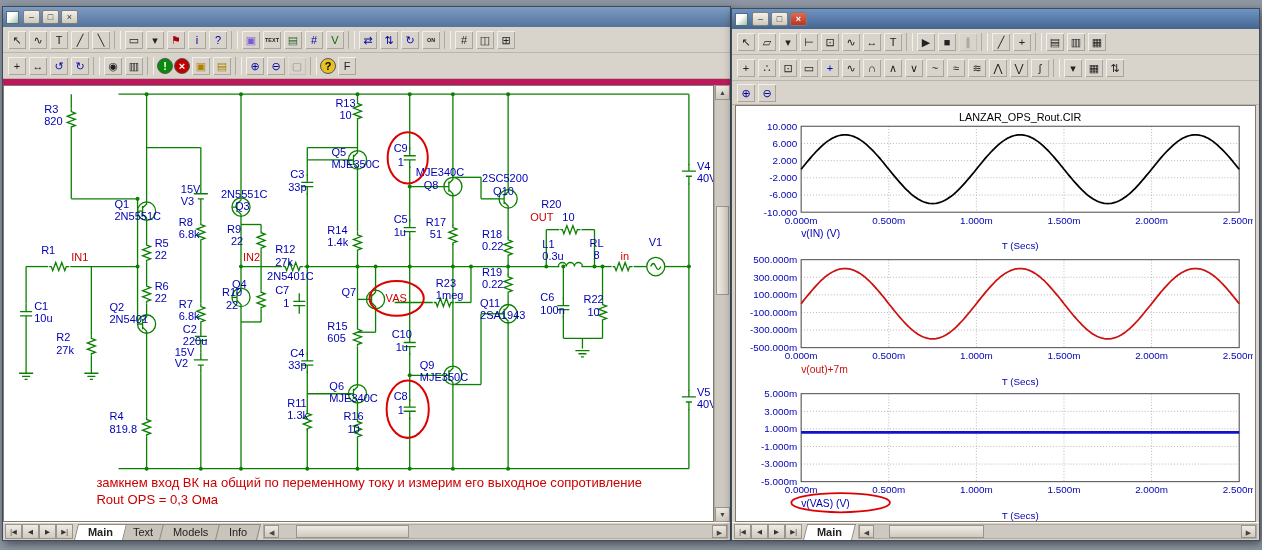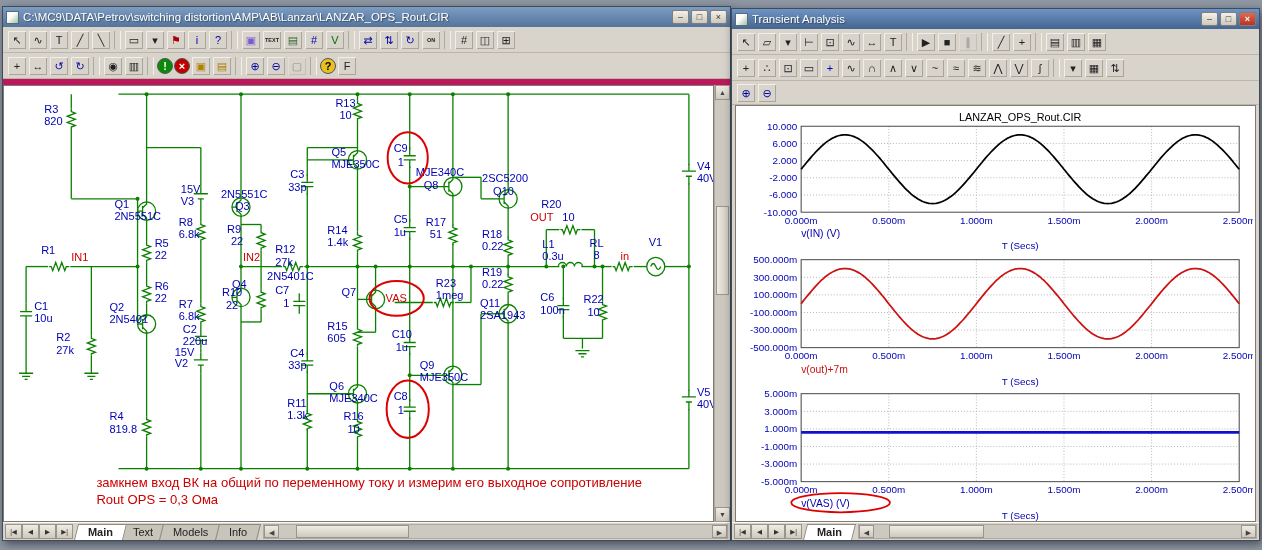--- a/index.html
+++ b/index.html
@@ -54,21 +54,20 @@
   text{font-family:"Liberation Sans",sans-serif}
 </style>
 </head>
 <body>
 
 <div class="desktop">
 
   <section class="window" id="left-window">
     <header class="titlebar">
       <span class="appicon"></span>
-      <span class="title">C:\MC9\DATA\Petrov\switching distortion\AMP\AB\Lanzar\LANZAR_OPS_Rout.CIR</span>
       <span class="winbtns">
         <button class="wbtn">–</button>
         <button class="wbtn">□</button>
         <button class="wbtn">×</button>
       </span>
     </header>
     <div class="toolbar" id="ltb1">
         <button class="tb-btn">↖</button>
         <button class="tb-btn">∿</button>
         <button class="tb-btn">T</button>
@@ -552,21 +551,20 @@
           <span class="sc-thumbh"></span>
         </span>
         <button class="sc-btn h">▶</button>
       </span>
     </footer>
   </section>
 
   <section class="window" id="right-window">
     <header class="titlebar">
       <span class="appicon"></span>
-      <span class="title">Transient Analysis</span>
       <span class="winbtns">
         <button class="wbtn">–</button>
         <button class="wbtn">□</button>
         <button class="wbtn red">×</button>
       </span>
     </header>
     <div class="toolbar" id="rtb1">
         <button class="tb-btn">↖</button>
         <button class="tb-btn">▱</button>
         <button class="tb-btn">▾</button>

